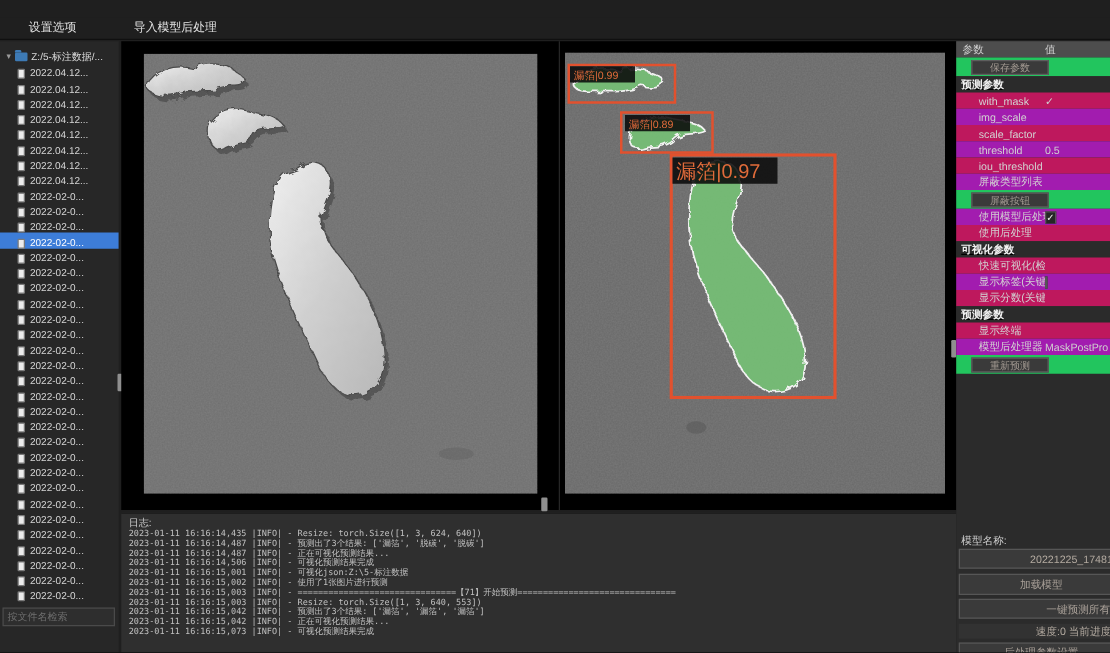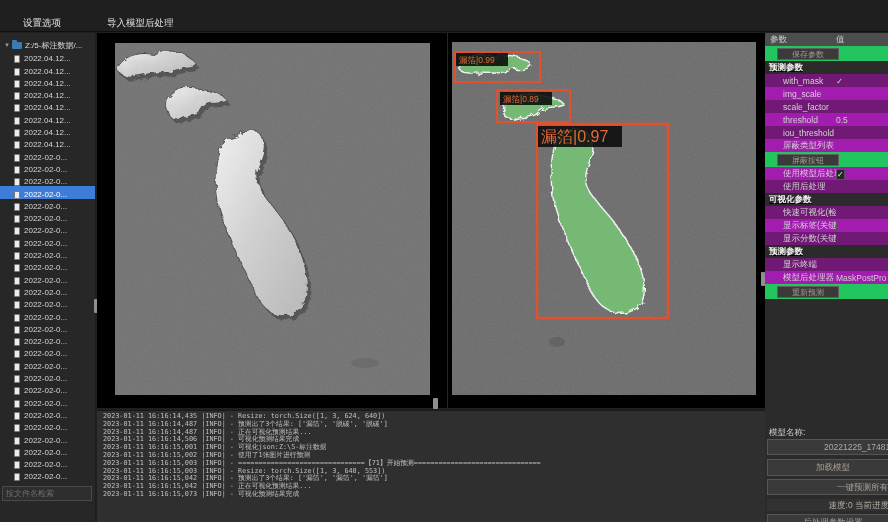--- a/index.html
+++ b/index.html
@@ -42,21 +42,21 @@
   #log-title{font-size:8px;color:#d0d0d0;height:11px;}
   .log-line{font-family:"DejaVu Sans Mono",monospace;font-size:6.8px;line-height:7.8px;color:#c0c0c0;white-space:pre;}
 
   
   #rightpanel{position:absolute;left:765px;top:33px;width:123px;height:489px;background:#2b2b2b;}
   #ptable{position:absolute;left:0;top:0;width:123px;}
   .phead{display:flex;height:13px;background:#4d4d4d;align-items:center;}
   .phead span{font-size:8.5px;color:#cfcfcf;}
   .phead .h1{padding-left:5px;flex:1;}
   .phead .h2{width:52px;}
-  .prow{display:flex;align-items:center;height:13px;background:#701a75;}
+  .prow{display:flex;align-items:center;height:13px;background:#be185d;}
   .prow.alt{background:#a21caf;}
   .prow.groupbg{background:#2b2b2b;text-decoration:underline;}
   .plabel{flex:1;font-size:8.5px;color:#d2d2d2;padding-left:18px;white-space:nowrap;overflow:hidden;}
   .group .plabel{padding-left:4px;font-weight:bold;color:#f2f2f2;}
   .pvalue{width:52px;font-size:8.5px;color:#cfcfcf;white-space:nowrap;overflow:hidden;}
   .btnrow{height:15px;background:#22c55e;display:flex;align-items:center;}
   .rowbtn{margin-left:12px;height:12px;min-width:62px;background:#3a3a3a;border:1px solid #5e5e5e;color:#a39a92;font-size:8px;padding:0 6px;}
   .checkbox{width:9px;height:9px;background:#262626;border:1px solid #555;color:#f0f0f0;font-size:8px;line-height:8px;text-align:center;}
 
   
@@ -310,20 +310,21 @@
         <text x="51" y="60" font-size="8.5" fill="#e06b3a">漏箔|0.89</text>
         <rect x="86" y="84" width="84" height="21" fill="#0a0a0a" fill-opacity="0.88"></rect>
         <text x="89" y="100" font-size="16" fill="#e06b3a">漏箔|0.97</text>
       </g>
     </svg>
   </div>
 
   <div id="hhandle"></div>
 
   <div id="log">
+    <div id="log-title">日志:</div>
     <div id="log-lines">
         <div class="log-line">2023-01-11 16:16:14,435 |INFO| - Resize: torch.Size([1, 3, 624, 640])</div>
         <div class="log-line">2023-01-11 16:16:14,487 |INFO| - 预测出了3个结果: ['漏箔', '脱碳', '脱碳']</div>
         <div class="log-line">2023-01-11 16:16:14,487 |INFO| - 正在可视化预测结果...</div>
         <div class="log-line">2023-01-11 16:16:14,506 |INFO| - 可视化预测结果完成</div>
         <div class="log-line">2023-01-11 16:16:15,001 |INFO| - 可视化json:Z:\5-标注数据</div>
         <div class="log-line">2023-01-11 16:16:15,002 |INFO| - 使用了1张图片进行预测</div>
         <div class="log-line">2023-01-11 16:16:15,003 |INFO| - ===============================【71】开始预测===============================</div>
         <div class="log-line">2023-01-11 16:16:15,003 |INFO| - Resize: torch.Size([1, 3, 640, 553])</div>
         <div class="log-line">2023-01-11 16:16:15,042 |INFO| - 预测出了3个结果: ['漏箔', '漏箔', '漏箔']</div>

